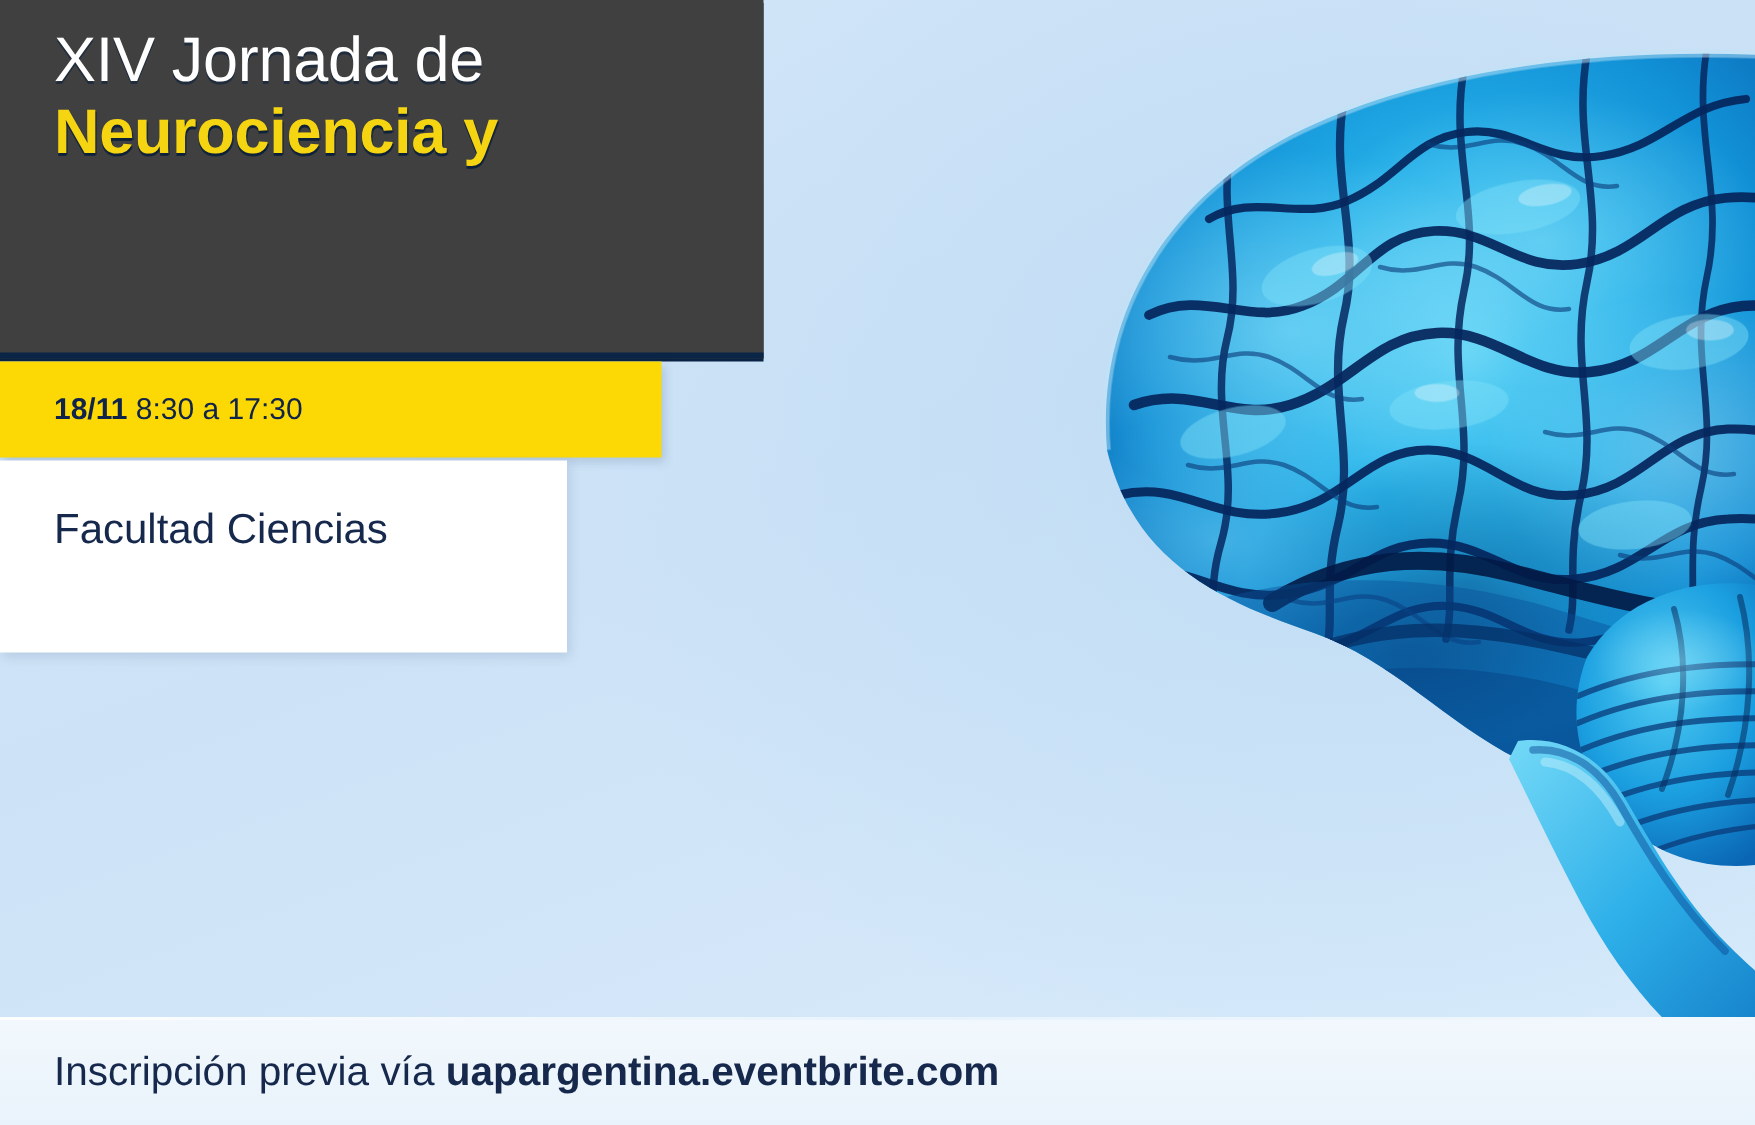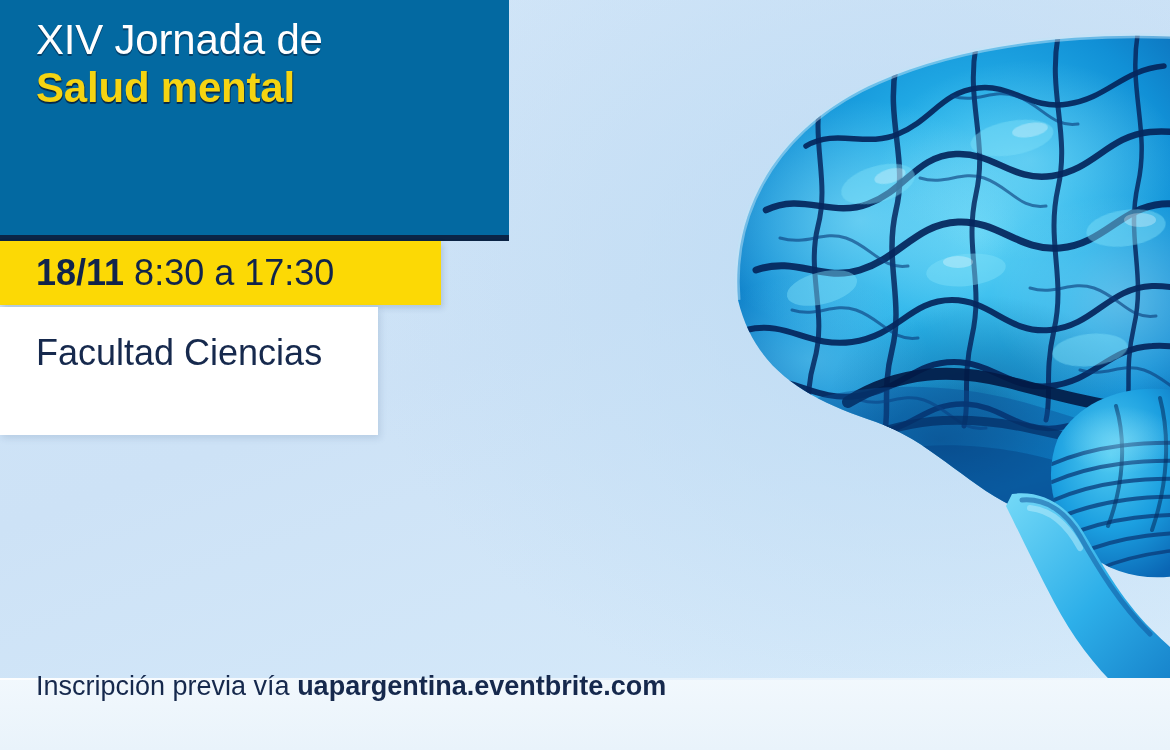--- a/index.html
+++ b/index.html
@@ -43,21 +43,21 @@
     left: 560px; top: -30px;
     width: 640px; height: 720px;
   }
   .brain-wrap svg { display: block; width: 100%; height: 100%; }
 
   
   .title-panel {
     position: absolute;
     left: 0; top: 0;
     width: 509px; height: 239px;
-    background: #0369a1;
+    background: #404040;
     box-shadow: 0 2px 0 0 #0a2344;
   }
   .title-panel::after{
     content:"";
     position:absolute; left:0; right:0; bottom:0; height:4px;
     background:#0b2547;
   }
   .title-block {
     position: absolute;
     left: 36px;
@@ -86,52 +86,52 @@
     position: absolute;
     left: 0; top: 241px;
     width: 441px; height: 64px;
     background: #fcd905;
     box-shadow: 2px 3px 6px rgba(40,70,110,.18);
   }
   .date-text {
     position: absolute;
     left: 36px;
     top: 14px;
-    font-size: 36px;
+    font-size: 20px;
     line-height: 36px;
     color: #10244b;
     white-space: nowrap;
   }
   .date-text .d-bold { font-weight: 700; }
   .date-text .d-norm { font-weight: 400; }
 
   
   .venue-card {
     position: absolute;
     left: 0; top: 307px;
     width: 378px; height: 128px;
     background: #ffffff;
     box-shadow: 2px 3px 7px rgba(40,70,110,.14);
   }
   .venue-text {
     position: absolute;
     left: 36px;
     top: 28px;
-    font-size: 36px;
+    font-size: 28px;
     line-height: 35px;
     color: #16294d;
     font-weight: 400;
     white-space: nowrap;
   }
 
   
   .footer-line {
     position: absolute;
     left: 36px;
-    top: 669px;
+    top: 697px;
     font-size: 27px;
     line-height: 34px;
     color: #16294d;
     white-space: nowrap;
   }
   .footer-line .f-norm { font-weight: 400; }
   .footer-line .f-bold { font-weight: 700; }
 </style>
 </head>
 <body>
@@ -300,21 +300,21 @@
                C170,232 226,152 318,112
                C404,74 520,60 640,68" fill="none" stroke="#bfe4f8" stroke-width="5" opacity=".5"></path>
     </svg>
   </div>
 
   <div class="bg-bottom-band"></div>
 
   <div class="title-panel">
     <div class="title-block">
       <div class="title-line white">XIV Jornada de</div>
-      <div class="title-line yellow">Salud mental</div>
+      <div class="title-line yellow">Neurociencia y</div>
     </div>
   </div>
 
   <div class="date-strip">
     <div class="date-text">
       <span class="d-bold">18/11</span><span class="d-norm"> 8:30 a 17:30</span>
     </div>
   </div>
 
   <div class="venue-card">

